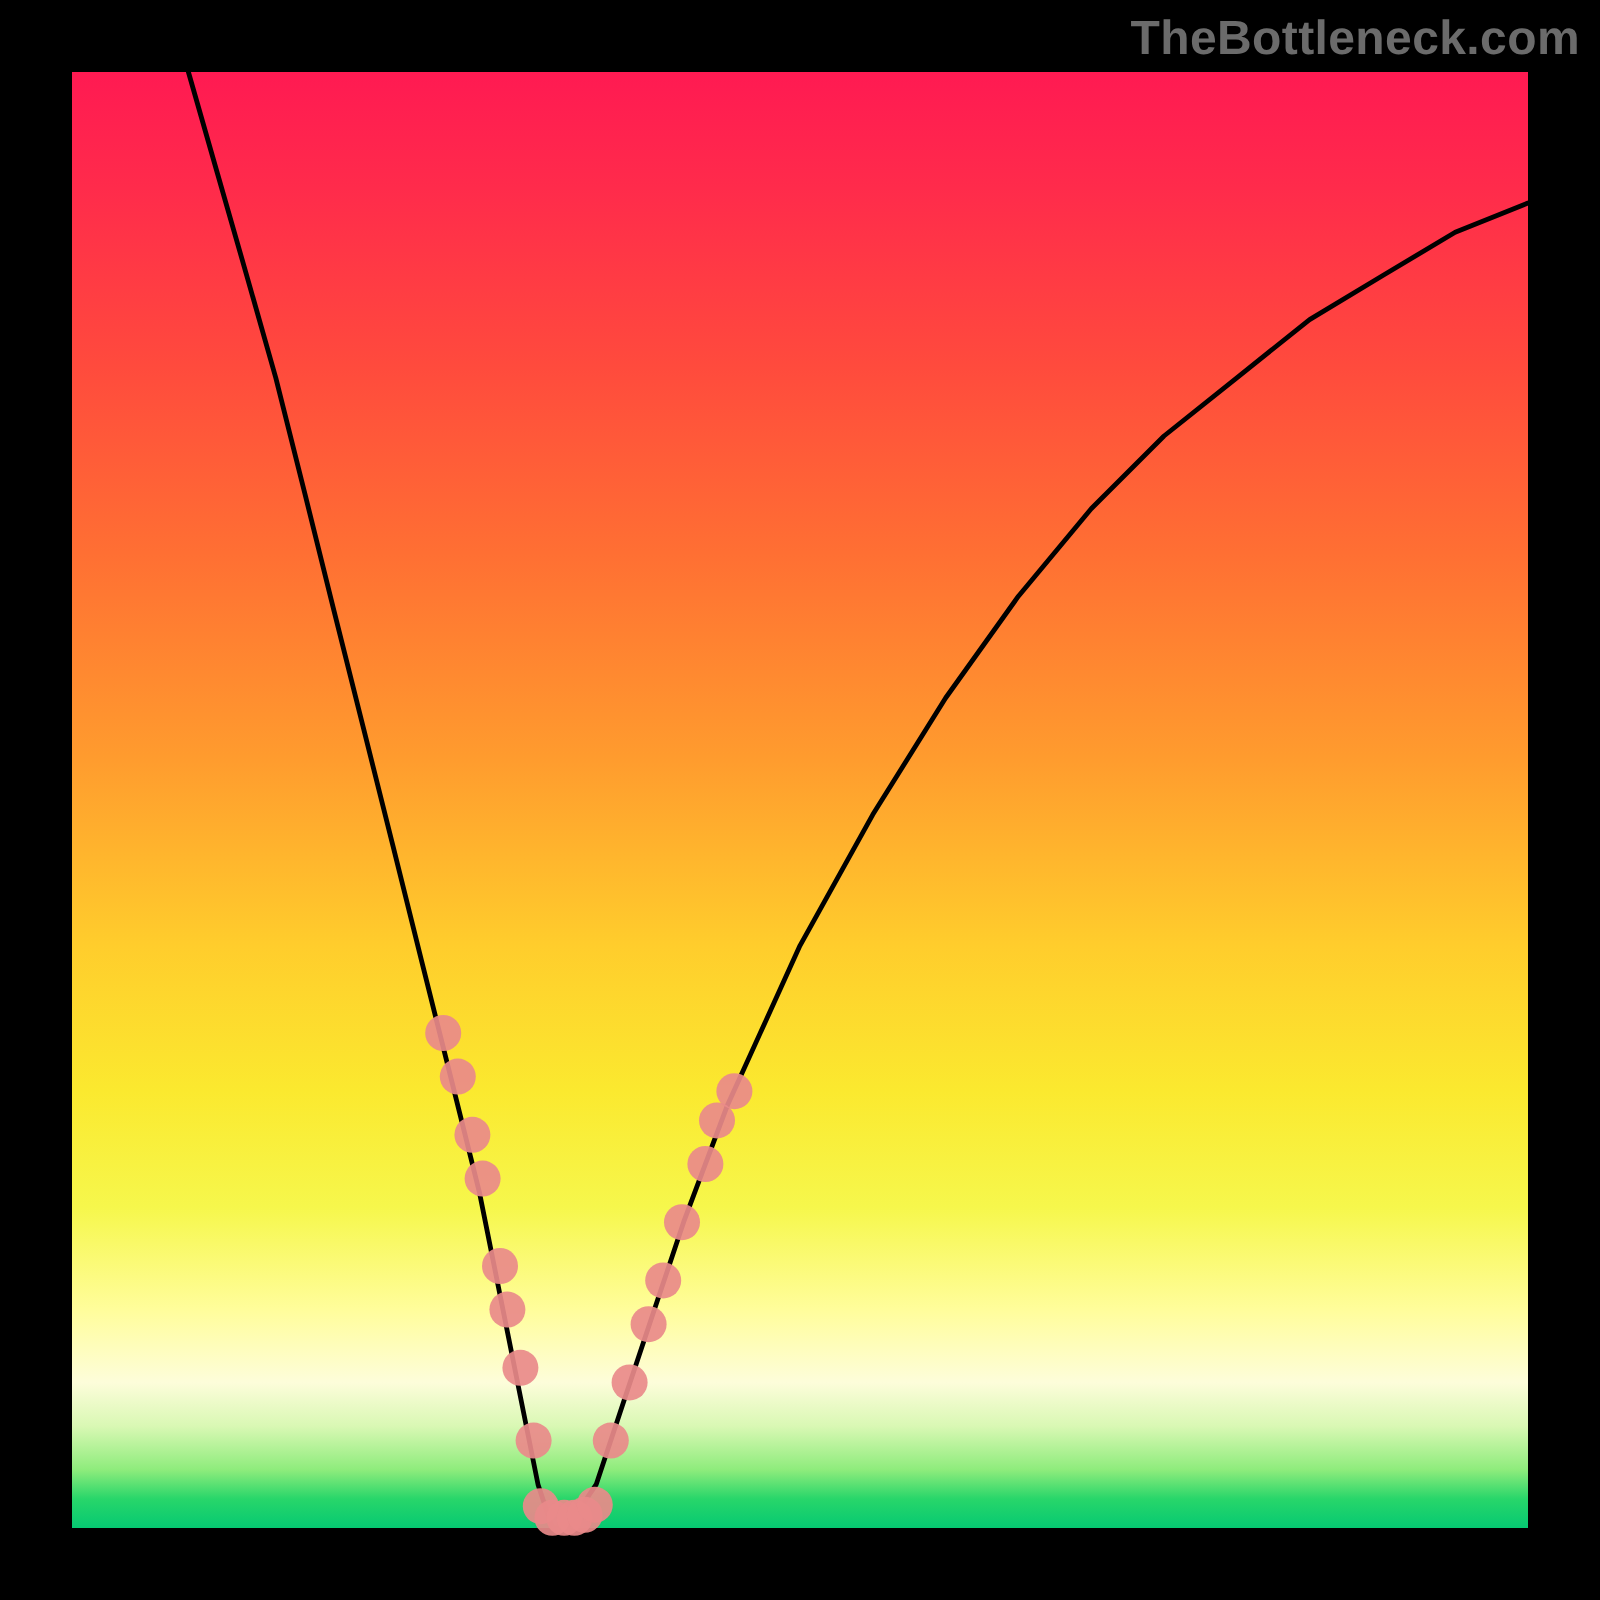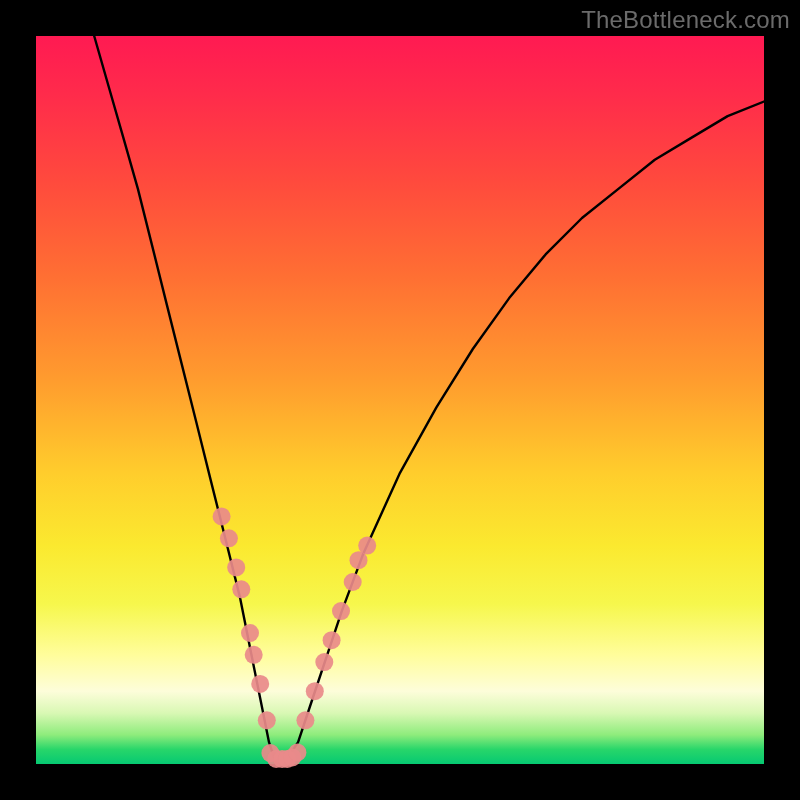--- a/index.html
+++ b/index.html
@@ -43,21 +43,21 @@
       #28d66a 98%,
       #06c972 100%
     );
   }
   .watermark {
     position: absolute;
     top: 6px;
     right: 10px;
     color: #6b6b6b;
     font-size: 24px;
-    font-weight: 400;
+    font-weight: 700;
     letter-spacing: 0.2px;
     user-select: none;
   }
   svg.curve {
     position: absolute;
     left: 0;
     top: 0;
     width: 728px;
     height: 728px;
     overflow: visible;

